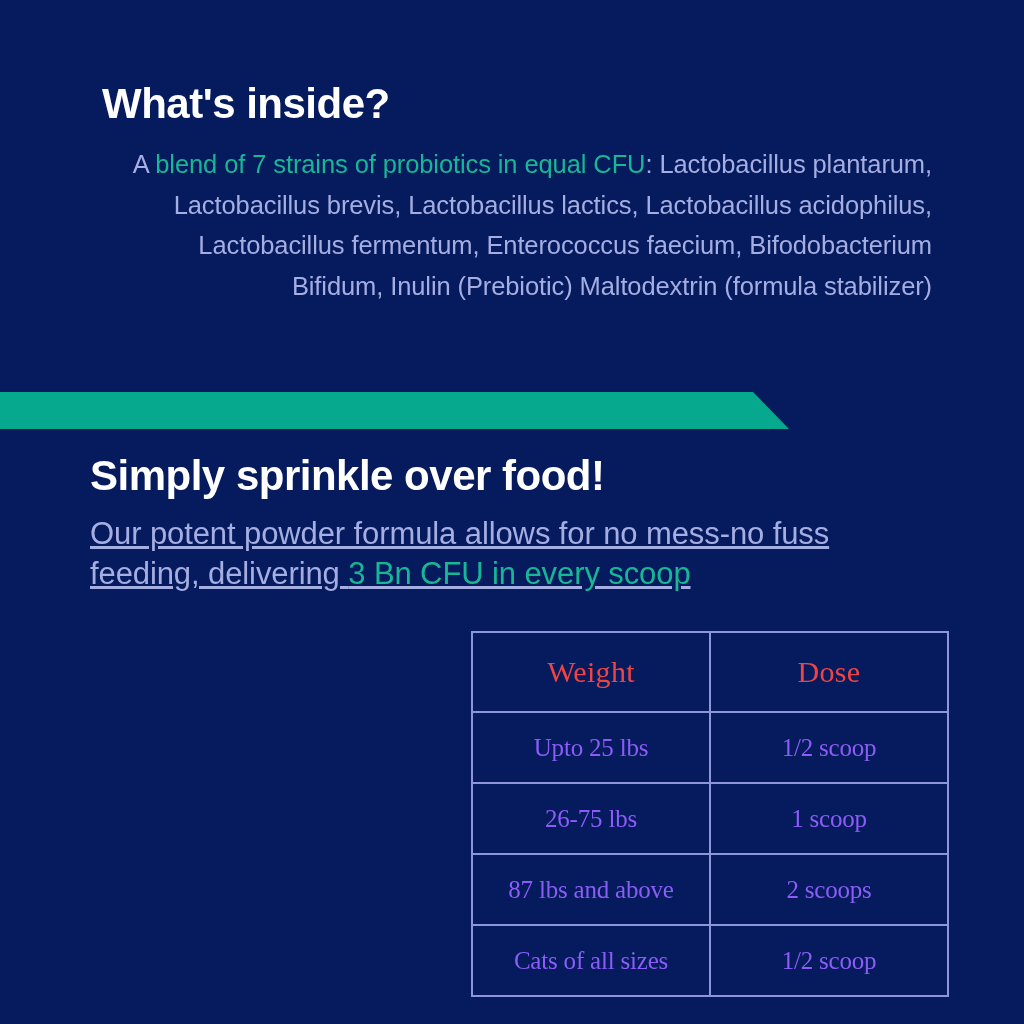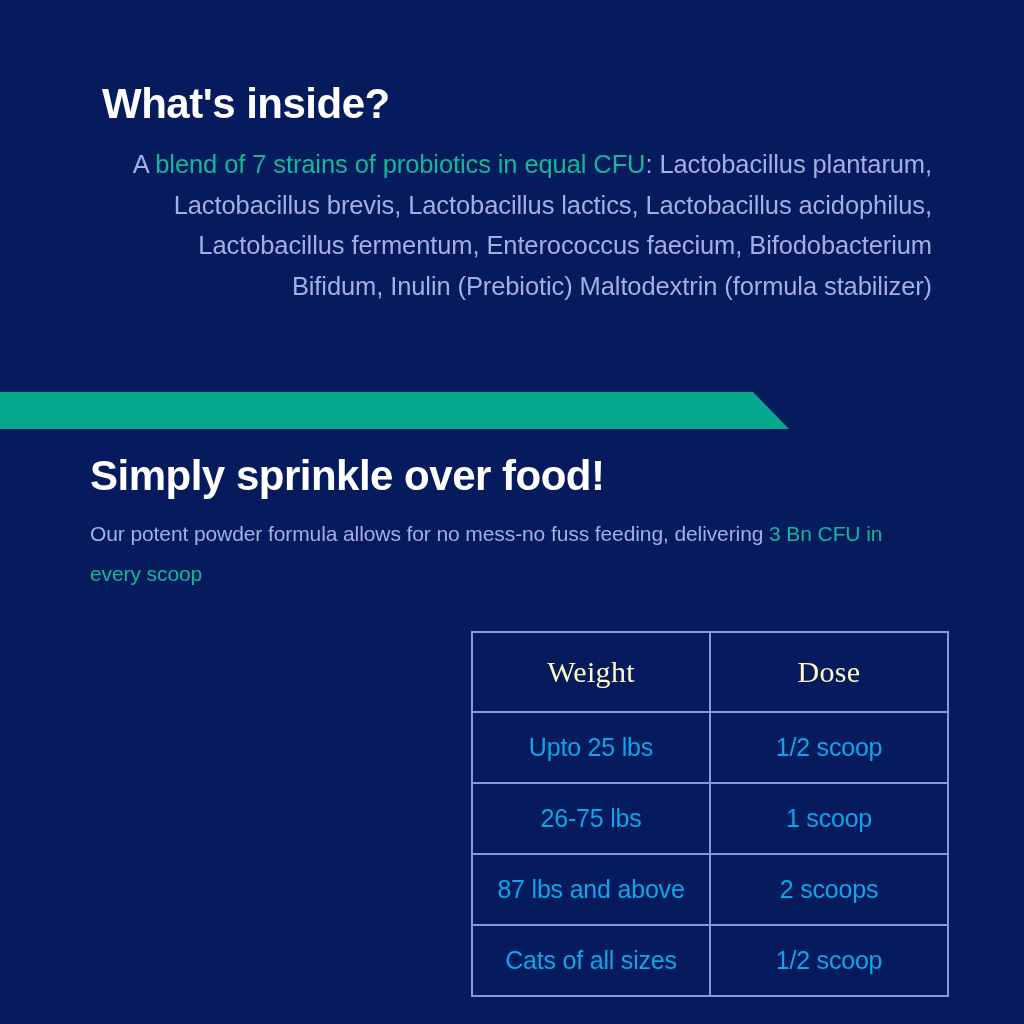--- a/index.html
+++ b/index.html
@@ -74,24 +74,25 @@
     margin: 0;
     font-size: 42px;
     font-weight: bold;
     letter-spacing: -0.5px;
     color: #ffffff;
     line-height: 1.15;
   }
 
   p.body-copy-two {
     margin: 14px 0 0 0;
-    font-size: 21px;
+    font-size: 31px;
     line-height: 40px;
     color: #a5aee2;
     letter-spacing: -0.1px;
+    text-decoration: underline;
   }
 
   
   .dose-note {
     position: absolute;
     left: 102px;
     top: 645px;
     width: 320px;
     font-size: 23.5px;
     line-height: 39px;
@@ -116,28 +117,28 @@
     border: 2px solid #8d96d8;
     text-align: center;
     padding: 0;
     width: 50%;
   }
   .dose-table th {
     height: 78px;
     font-family: "Liberation Serif", serif;
     font-weight: normal;
     font-size: 30px;
-    color: #fef9c3;
+    color: #ef4444;
     letter-spacing: 0.3px;
   }
   .dose-table td {
     height: 69px;
-    font-family: Liberation Sans, sans-serif;
+    font-family: Liberation Serif, serif;
     font-size: 25px;
-    color: #0ea5e9;
+    color: #8b5cf6;
     letter-spacing: -0.2px;
   }
 </style>
 </head>
 <body>
 
 <div class="page">
 
   <div class="section-one">
     <h1 class="headline">What's inside?</h1>

